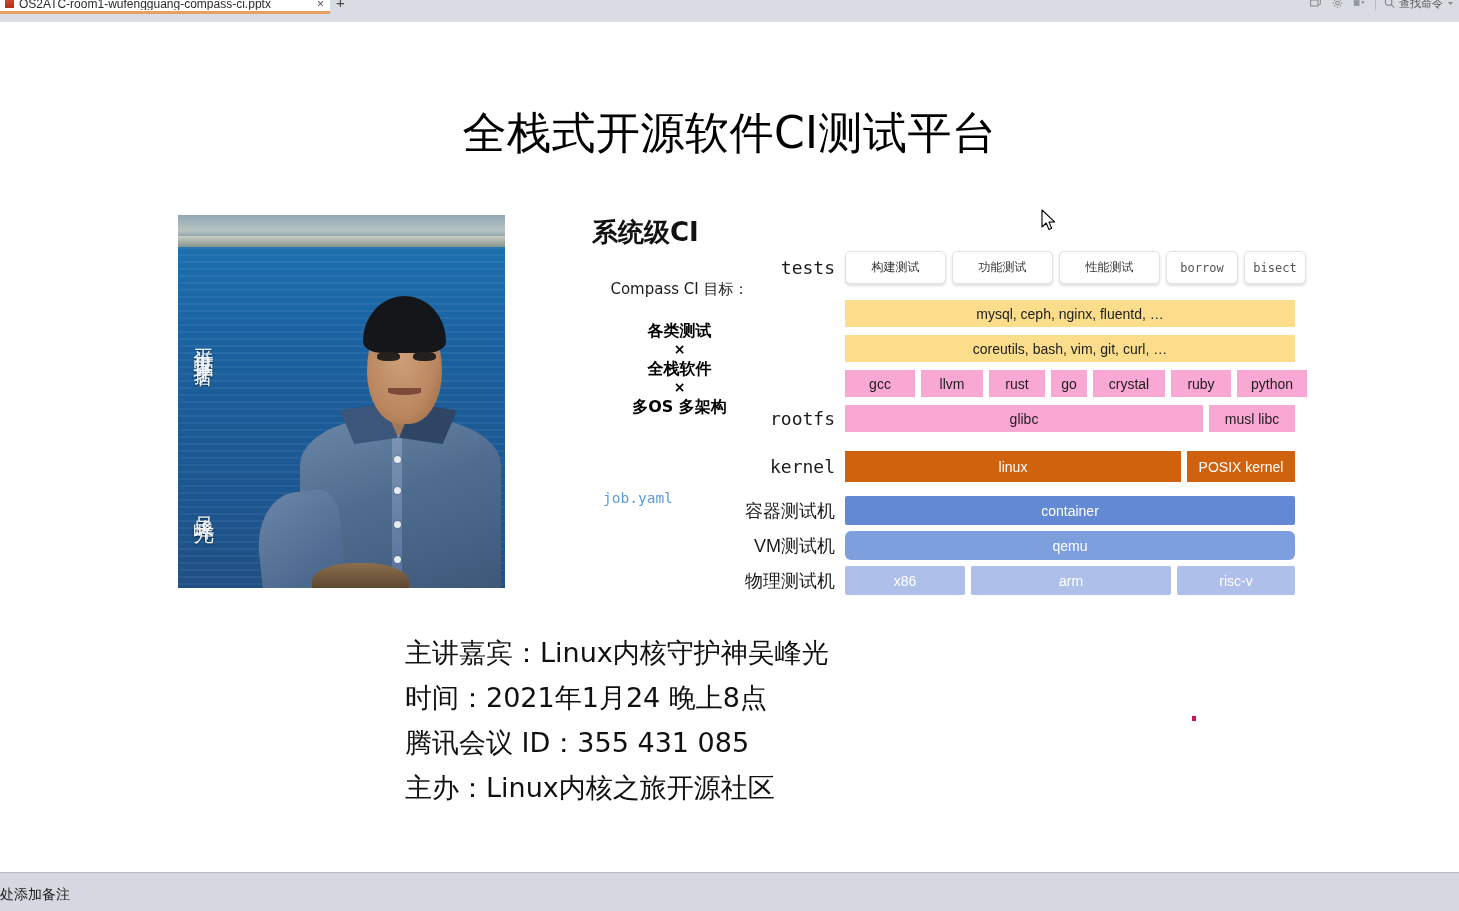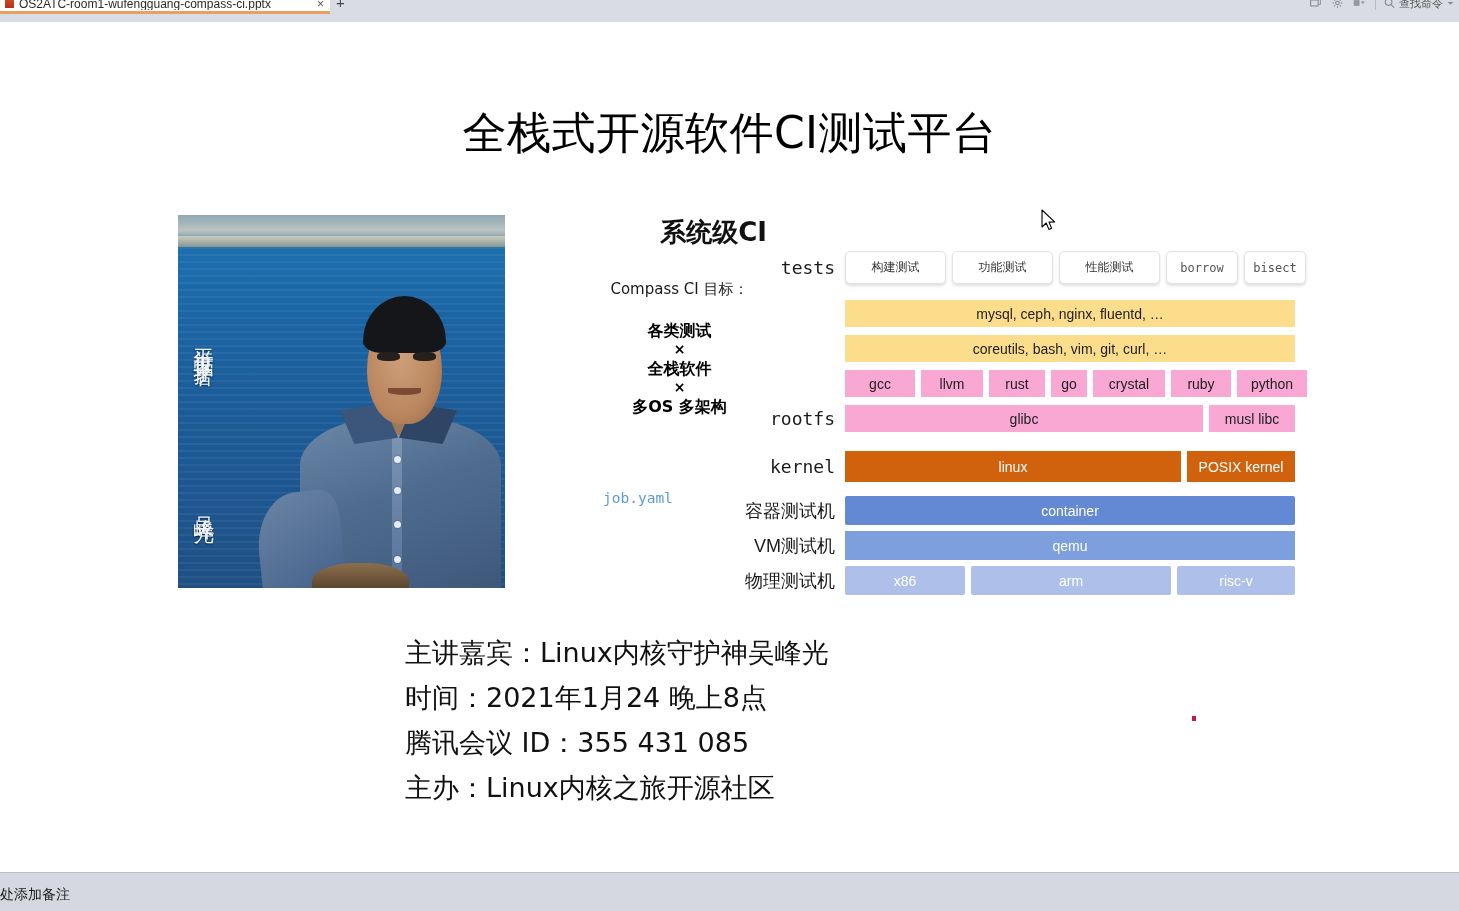--- a/index.html
+++ b/index.html
@@ -188,21 +188,21 @@
     font-size: 21px; color: #f2f6fa;
     letter-spacing: 3px;
     font-family: "DejaVu Sans", "Liberation Sans", sans-serif;
     text-shadow: 0 1px 2px rgba(0,0,0,.55);
   }
 
   
   #mid { position: absolute; left: 592px; top: 193px; width: 175px; }
   #mid-heading {
     font-size: 26px; font-weight: bold; color: #111;
-    text-align: right;
+    text-align: left;
     font-family: "DejaVu Sans", "Liberation Sans", sans-serif;
   }
   #mid-goal {
     margin-top: 30px; text-align: center;
     font-size: 15px; color: #1a1a1a;
     font-family: "DejaVu Sans", "Liberation Sans", sans-serif;
   }
   #mid-formula {
     margin-top: 22px; text-align: center;
     font-size: 16px; font-weight: bold; color: #000;
@@ -251,21 +251,21 @@
     font-family: "DejaVu Sans", "Liberation Sans", sans-serif;
   }
   .bar-white.mono {
     font-family: "DejaVu Sans Mono", "Liberation Mono", monospace;
     font-size: 12px; color: #555;
   }
   .bar-yellow  { background: #fbdd8c; height: 27px; font-size: 14px; color: #1d1d1d; }
   .bar-yellow2 { background: #f9a8d4; height: 27px; font-size: 14px; color: #1d1d1d; }
   .bar-orange  { background: #d0620d; height: 31px; font-size: 14px; color: #ffffff; }
   .bar-blue1   { background: #6389d4; height: 29px; font-size: 14px; color: #ffffff; border-radius: 2px;}
-  .bar-blue2   { background: #7e9fdd; height: 29px; font-size: 14px; color: #ffffff; border-radius: 0;}
+  .bar-blue2   { background: #7e9fdd; height: 29px; font-size: 14px; color: #ffffff; border-radius: 6px;}
   .bar-blue3   { background: #aebfe9; height: 29px; font-size: 14px; color: #ffffff; border-radius: 2px;}
 
   
   #info {
     position: absolute; left: 405px; top: 608px;
     font-size: 27px; line-height: 45px; color: #111;
     font-family: "DejaVu Sans", "Liberation Sans", sans-serif;
   }
   #red-dot {
     position: absolute; left: 1192px; top: 694px;

